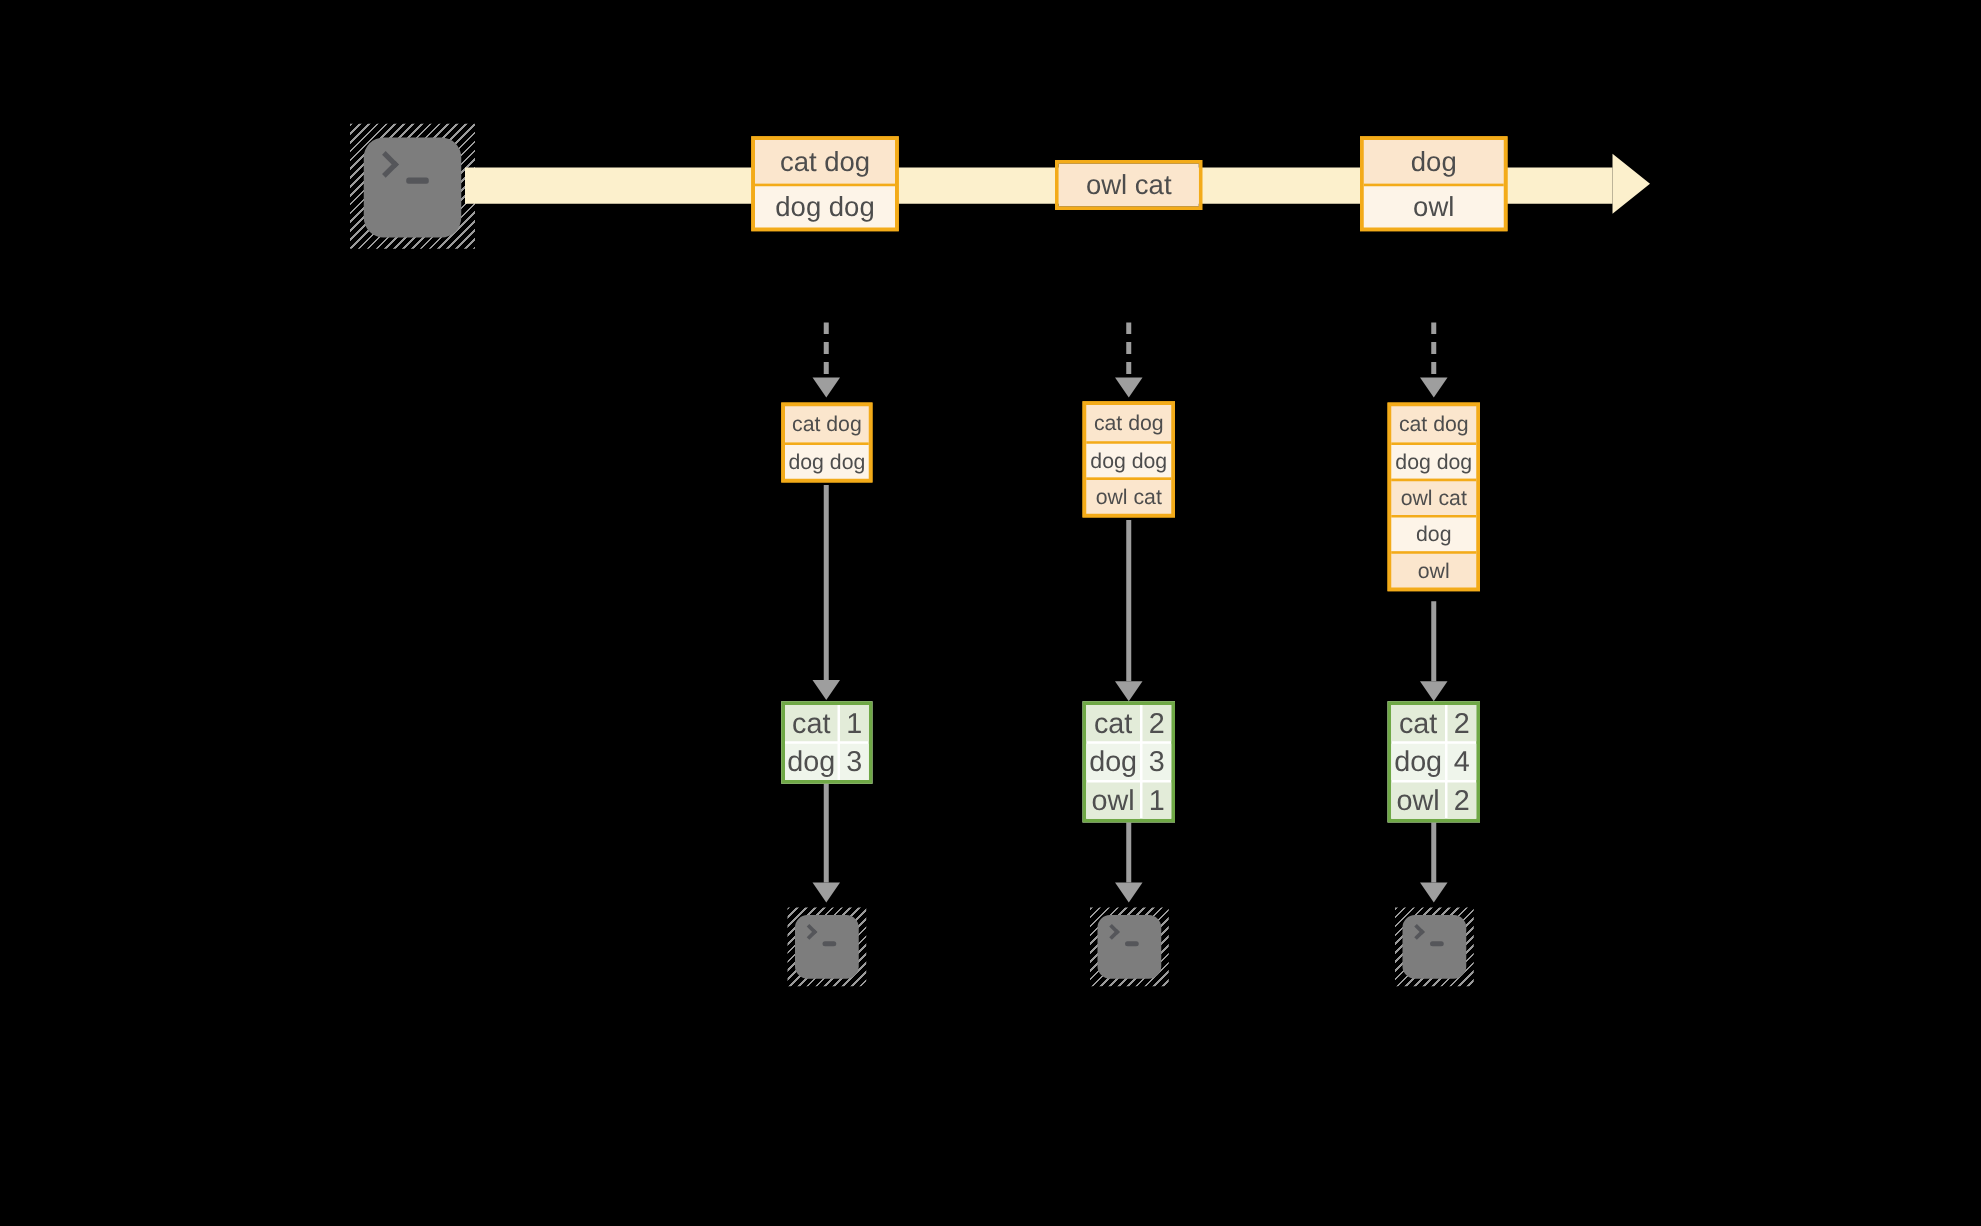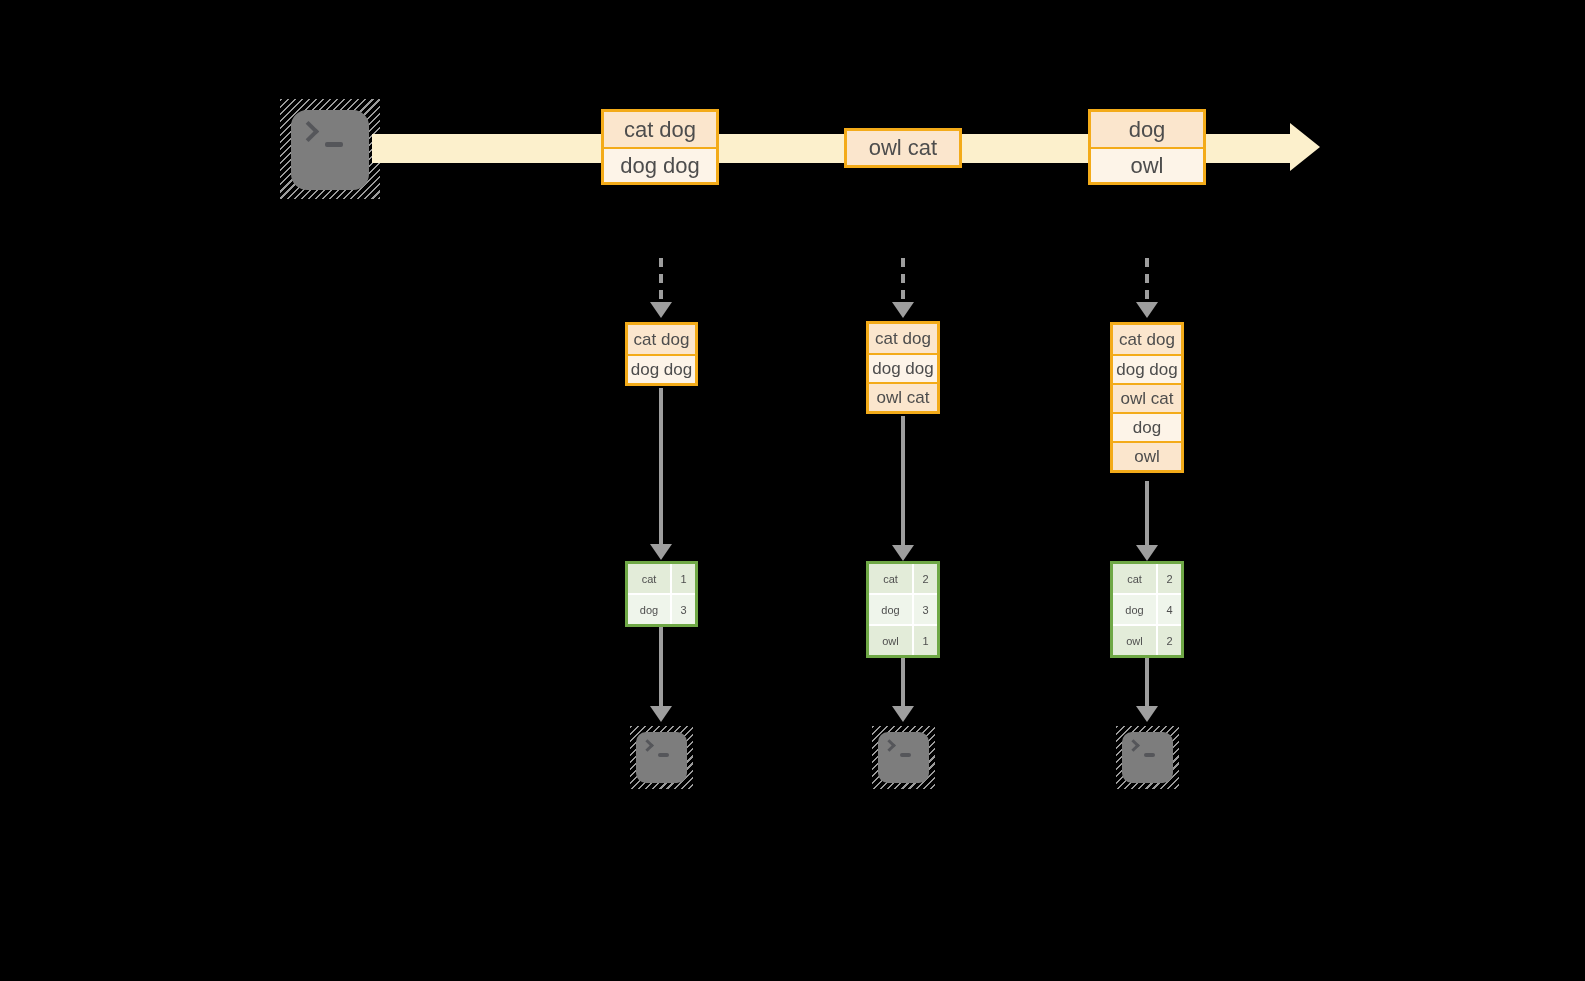--- a/index.html
+++ b/index.html
@@ -47,21 +47,21 @@
   .stack-cell + .stack-cell { border-top:2px solid #f3ab19; }
   .stack-cell.light { background:#fdf4e8; }
 
   
   .wc-table {
     position:absolute; display:grid; grid-template-columns:1fr 23px; gap:2px;
     background:#fff; border:3px solid #6fa846; z-index:3;
   }
   .wc-cell {
     height:29px; display:flex; align-items:center; justify-content:center;
-    font-size:11px; color:#4f4f4f; background:#e3ecd9;
+    font-size:23px; color:#4f4f4f; background:#e3ecd9;
   }
   .wc-cell.light { background:#eff5eb; }
 
   
   .vline { position:absolute; width:4px; background:#9e9e9e; z-index:2; }
   .vline.dashed { background:repeating-linear-gradient(180deg,#9e9e9e 0 9px, transparent 9px 16px); }
   .ahead {
     position:absolute; width:0; height:0; z-index:2;
     border-left:11px solid transparent; border-right:11px solid transparent;
     border-top:16px solid #9e9e9e;

